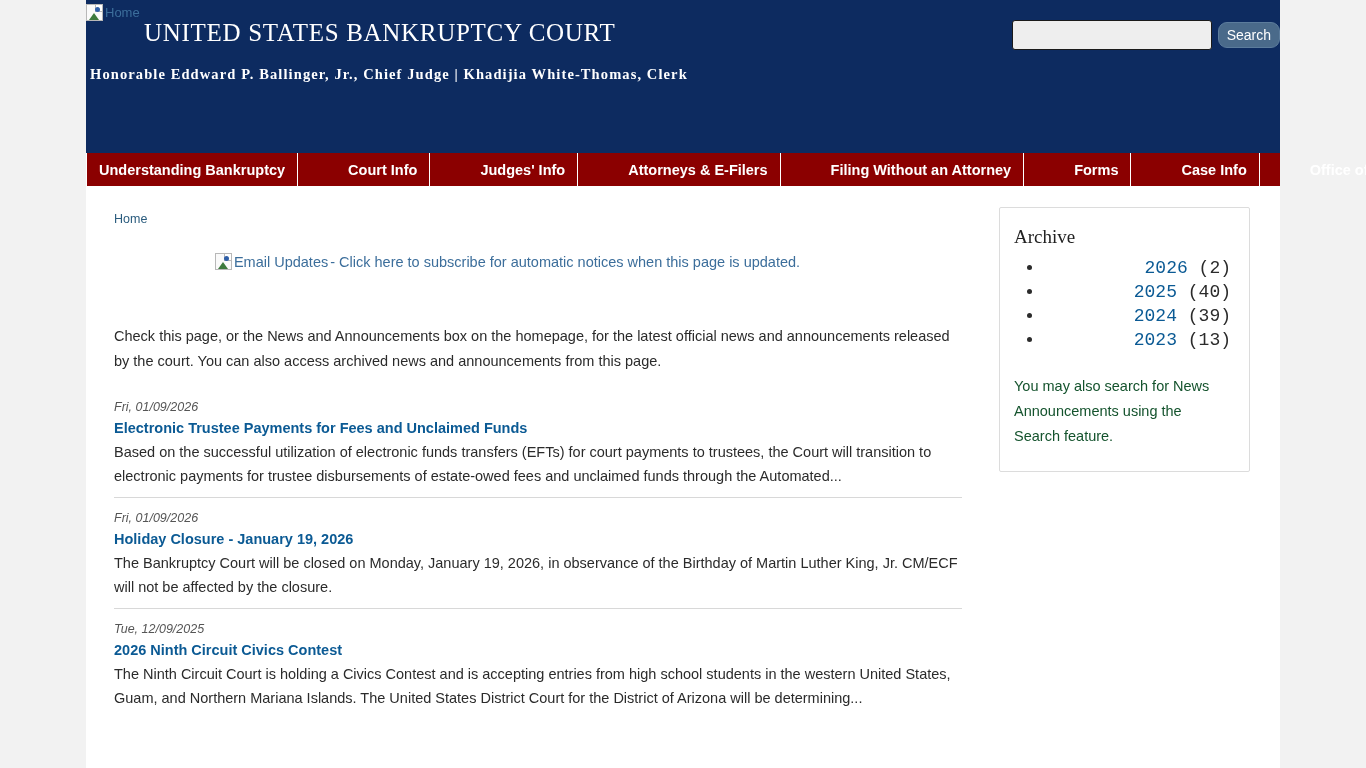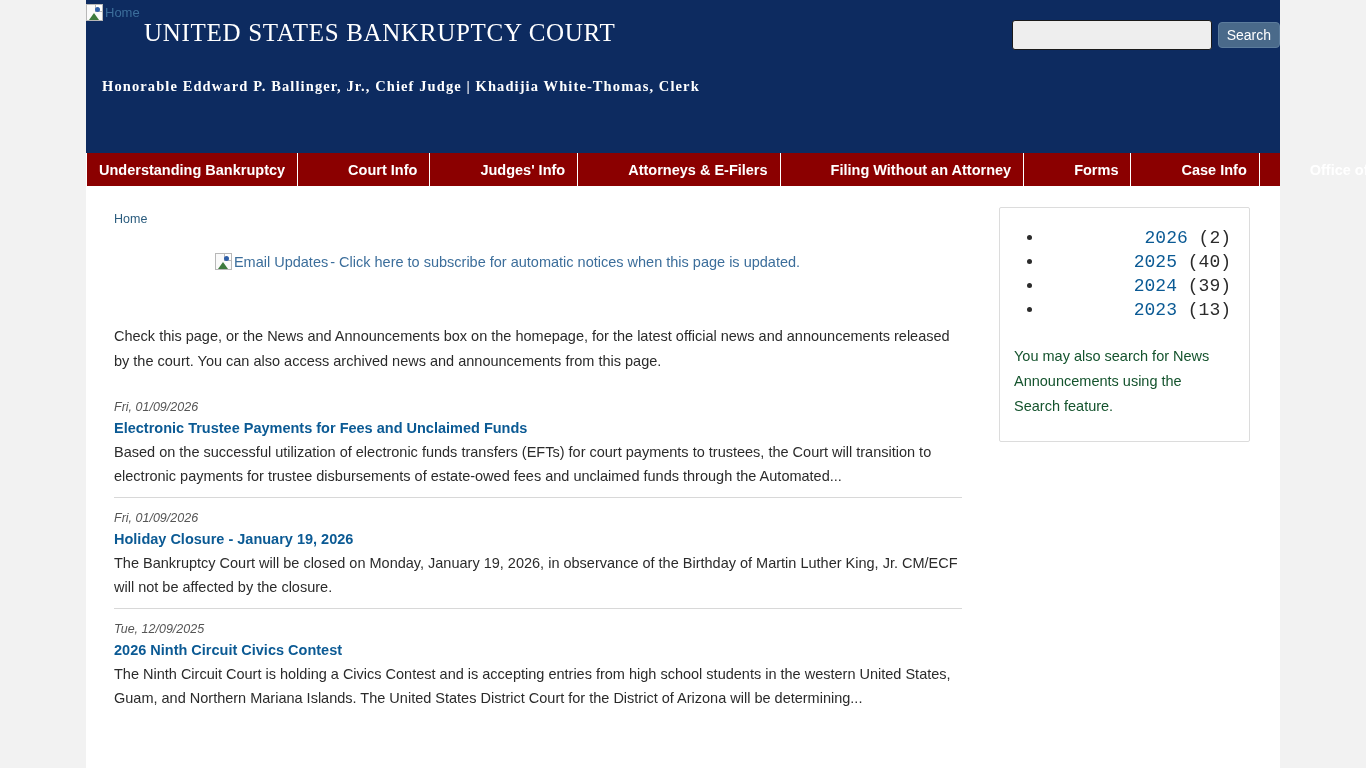--- a/index.html
+++ b/index.html
@@ -95,21 +95,21 @@
     margin: 0;
     padding: 14px 0 0 0px;
     line-height: 1;
   }
   .judge-line {
     font-family: "Liberation Serif", serif;
     color: #ffffff;
     font-size: 14.5px;
     font-weight: bold;
     letter-spacing: 1.1px;
-    margin: 16px;
+    margin: 4px;
     padding: 18px 0 0 0px;
     line-height: 1;
   }
 
   .header-search {
     position: absolute;
     right: 0px;
     top: 20px;
     display: flex;
     align-items: center;
@@ -125,21 +125,21 @@
     font-family: "Liberation Sans", sans-serif;
     outline: none;
   }
   .search-btn {
     margin-left: 6px;
     height: 26px;
     padding: 0 8px;
     background: #4a6a8a;
     color: #ffffff;
     border: 1px solid #5c7c9c;
-    border-radius: 4px;
+    border-radius: 9px;
     font-size: 14px;
     font-family: "Liberation Sans", sans-serif;
     cursor: pointer;
     line-height: 24px;
   }
 
   
   .main-nav {
     background: #8b0000;
     height: 34px;
@@ -366,20 +366,21 @@
           <div class="news-date">Tue, 12/09/2025</div>
           <a class="news-title">2026 Ninth Circuit Civics Contest</a>
           <p class="news-summary">The Ninth Circuit Court is holding a Civics Contest and is accepting entries from high school students in the western United States, Guam, and Northern Mariana Islands. The United States District Court for the District of Arizona will be determining...</p>
         </div>
 
       </div>
     </div>
 
     <div class="side-col">
       <div class="archive-box">
+        <h3 class="archive-heading">Archive</h3>
         <ul class="archive-list">
           <li><a>2026</a> <span>(2)</span></li>
           <li><a>2025</a> <span>(40)</span></li>
           <li><a>2024</a> <span>(39)</span></li>
           <li><a>2023</a> <span>(13)</span></li>
         </ul>
         <p class="archive-note">You may also search for News Announcements using the Search feature.</p>
       </div>
     </div>
 

